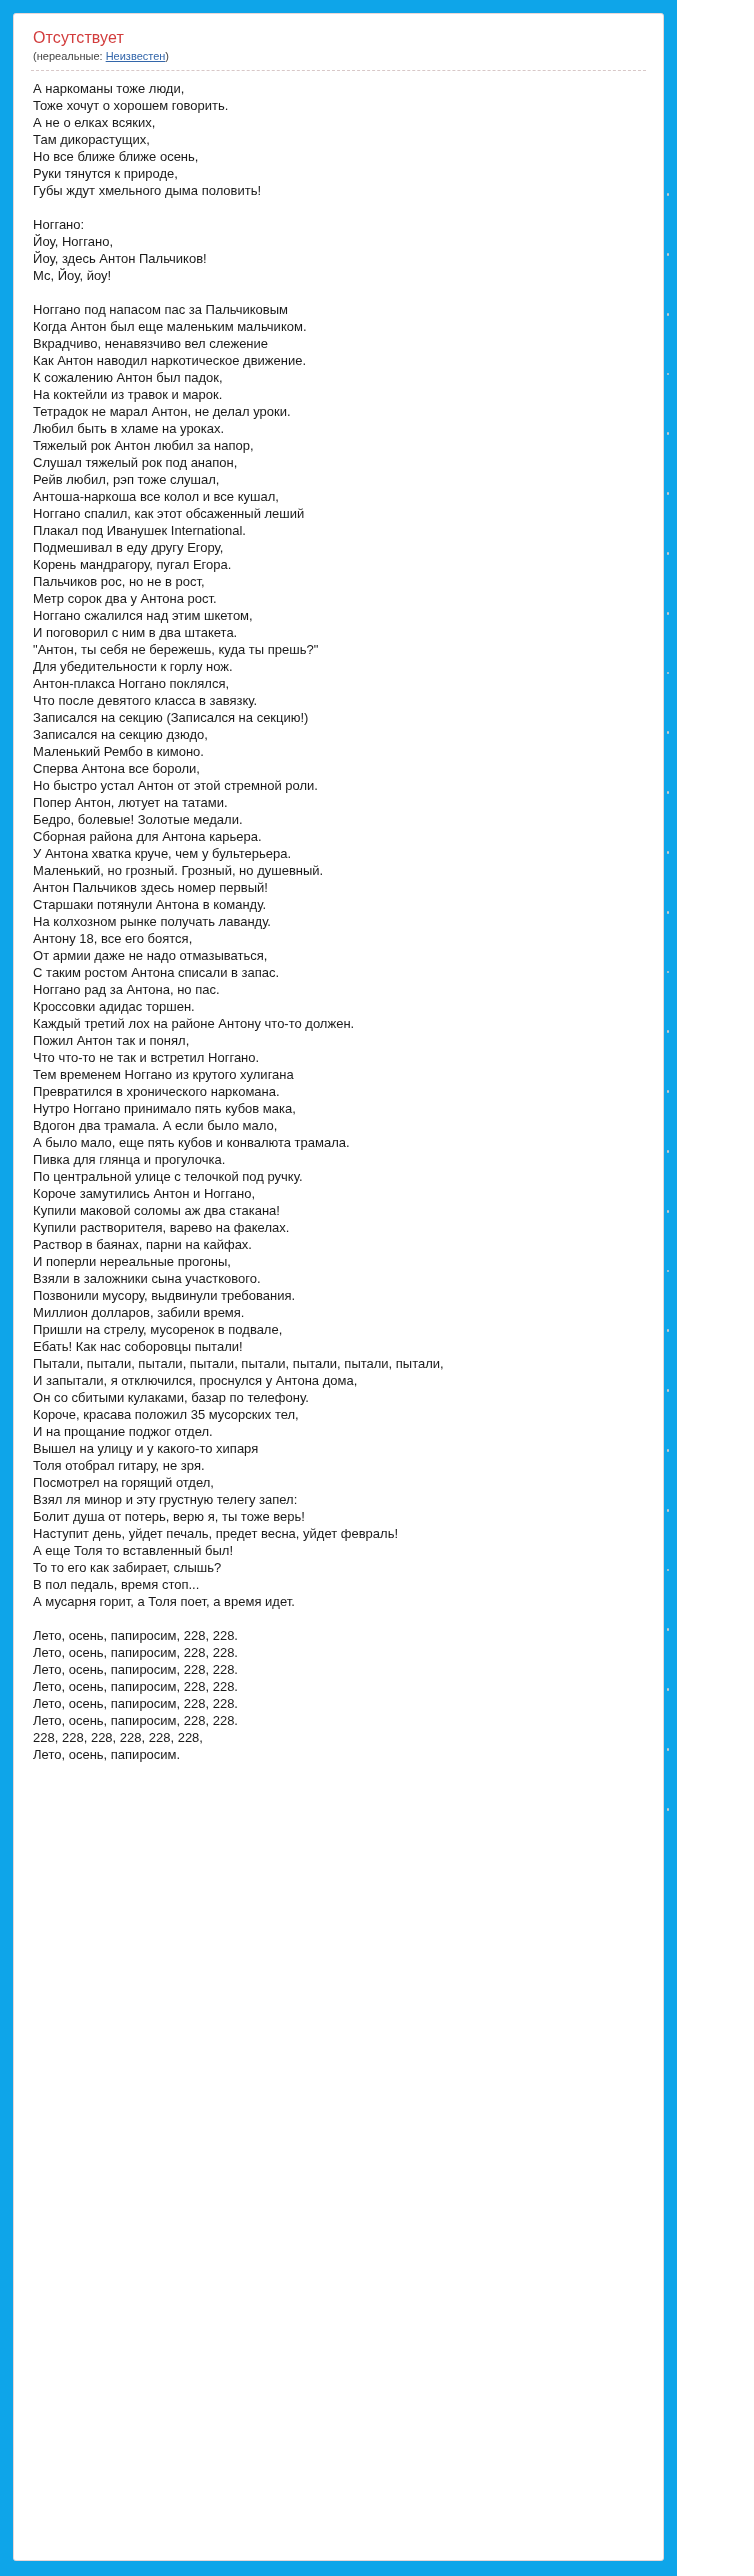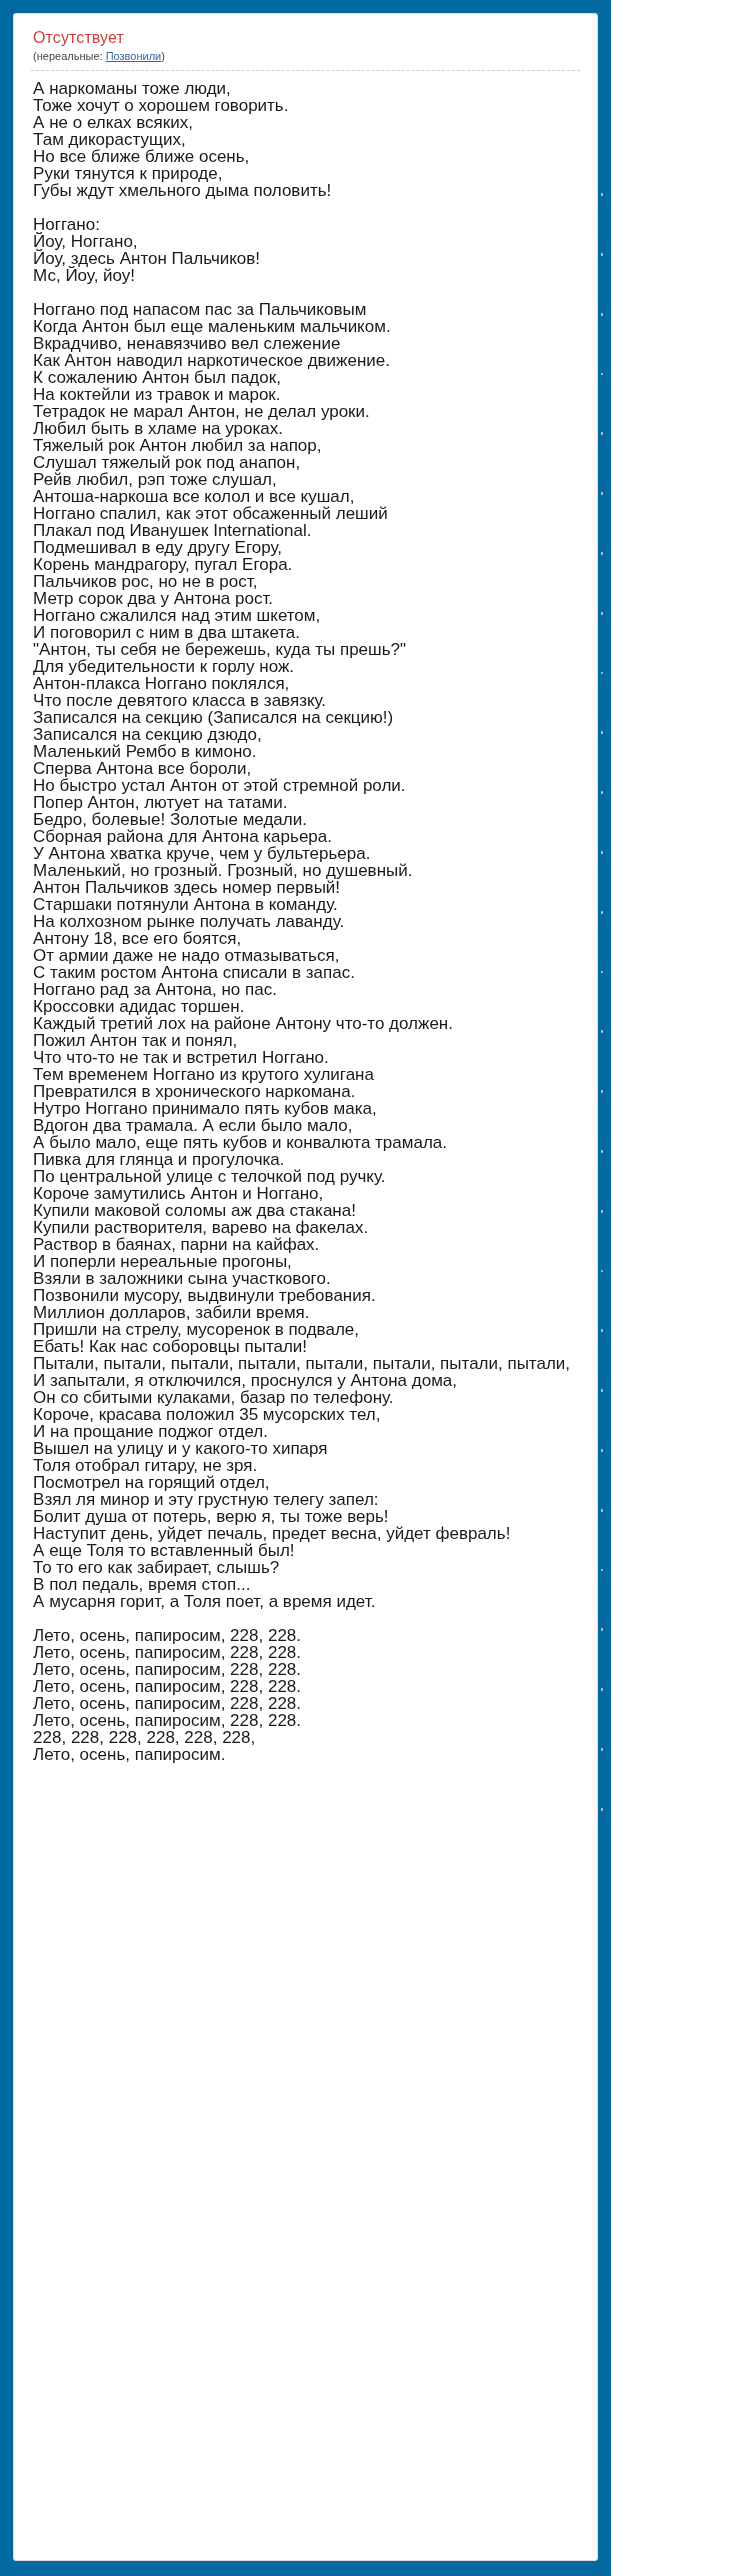--- a/index.html
+++ b/index.html
@@ -6,25 +6,25 @@
     margin: 0;
     padding: 0;
     background: #ffffff;
   }
   body {
     width: 755px;
     min-height: 2576px;
     font-family: "Liberation Sans", sans-serif;
   }
   .page {
-    width: 611px;
+    width: 677px;
     min-height: 2576px;
     box-sizing: border-box;
     padding: 13.2px 13.2px 13.2px 13.2px;
-    background: #0369a1;
+    background: #0ea5e9;
   }
   .card {
     border: 0.9px solid #e8d7d7;
     border-radius: 2.8px;
     background: #ffffff;
     box-sizing: border-box;
     padding: 13.2px 17px 21px 17px;
     min-height: 2548px;
     position: relative;
   }
@@ -43,21 +43,21 @@
   .artist-link {
     color: #3366aa;
     text-decoration: underline;
   }
   .divider {
     border: none;
     border-top: 0.9px dashed #d8c8c8;
     margin: 5.7px 0 9.4px 0;
   }
   .lyrics {
-    font-size: 17px;
+    font-size: 13px;
     line-height: 17px;
     color: #1a1a1a;
     white-space: pre-wrap;
     margin: 0 0 0 1.9px;
     font-family: "Liberation Sans", sans-serif;
   }
   .scroll-dots {
     position: absolute;
     right: -9.4px;
     top: 179px;
@@ -75,21 +75,21 @@
 </style>
 </head>
 <body>
 
 <div class="page">
   <div class="card">
 
     <h1 class="song-title">Отсутствует</h1>
 
     <div class="artist-line">
-      <span>(нереальные: </span><a class="artist-link" href="#">Позвонили</a><span>)</span>
+      <span>(нереальные: </span><a class="artist-link" href="#">Неизвестен</a><span>)</span>
     </div>
 
     <hr class="divider">
 
     <div class="lyrics">А наркоманы тоже люди,
 Тоже хочут о хорошем говорить.
 А не о елках всяких,
 Там дикорастущих,
 Но все ближе ближе осень,
 Руки тянутся к природе,

